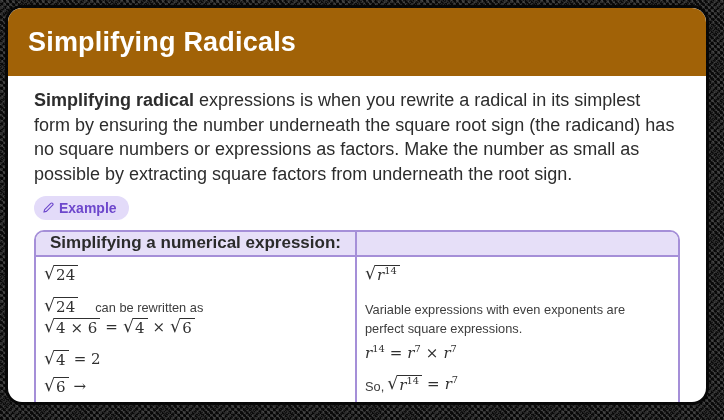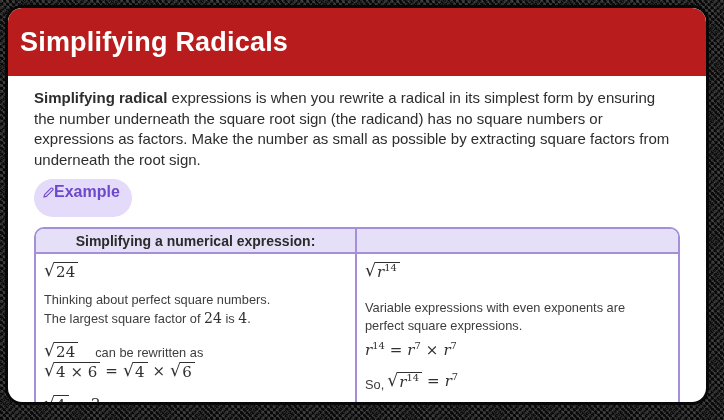--- a/index.html
+++ b/index.html
@@ -16,53 +16,53 @@
   }
 
   .card {
     position:absolute; left:8px; top:8px; width:698px; height:394px;
     background:#ffffff; border-radius:14px; overflow:hidden;
     box-shadow:0 0 0 3px rgba(5,5,5,0.9);
     font-family:"Liberation Sans", sans-serif;
   }
 
   .banner {
-    height:68px; background:#b91c1c; display:flex; align-items:center;
-    padding-left:12px; border-radius:14px 14px 0 0;
+    height:68px; background:#a16207; display:flex; align-items:center;
+    padding-left:20px; border-radius:14px 14px 0 0;
   }
   .banner h1 { color:#ffffff; font-size:27px; font-weight:bold; letter-spacing:0.2px; }
 
   .content { padding:0 26px; }
 
   .intro {
-    margin-top:12px; font-size:15px; line-height:1.37; color:#2d2d2d;
+    margin-top:12px; font-size:18px; line-height:1.37; color:#2d2d2d;
   }
   .intro b { font-weight:bold; }
 
   .pill {
-    margin-top:9px; display:inline-flex; align-items:center; 
+    margin-top:9px; display:inline-flex; align-items:center; gap:5px;
     background:#E3DBF9; color:#6D47CC; border:none;
-    border-radius:999px; padding:4px 12px 16px 9px;
+    border-radius:999px; padding:4px 12px 4px 9px;
     font-family:"Liberation Sans", sans-serif;
-    font-size:16px; font-weight:bold; cursor:pointer;
+    font-size:14px; font-weight:bold; cursor:pointer;
   }
   .pill svg { display:block; }
 
   .extable {
     margin-top:10px; height:216px;
     border:2px solid #A58FD8; border-radius:10px; overflow:hidden;
     display:flex; flex-direction:column; background:#fff;
   }
   .thead {
     display:grid; grid-template-columns:1fr 1fr;
     background:#E6DFF8; border-bottom:2px solid #A58FD8; flex:0 0 25px;
   }
   .th {
     display:flex; align-items:center; justify-content:center;
-    font-size:14px; font-weight:bold; color:#2b2b2b;
+    font-size:17px; font-weight:bold; color:#2b2b2b;
   }
   .th.left { border-right:2px solid #A58FD8; }
   .tbody { display:grid; grid-template-columns:1fr 1fr; flex:1 1 auto; }
   .cell { padding:6px 9px 4px 8px; position:relative; }
   .cell.left { border-right:2px solid #A58FD8; }
 
   
   .m { font-family:"DejaVu Serif", serif; font-size:15px; color:#303030; }
   .m .var { font-style:italic; }
   .m sup { font-size:0.66em; vertical-align:super; line-height:0; }
@@ -118,24 +118,20 @@
 
           <div class="cell left">
 
             <div class="m row-expr">
               <span class="sqrt">
                   <span class="sym">√</span>
                   <span class="rad">24</span>
                 </span>
             </div>
 
-            <div class="note row-note1">
-              <span>Thinking about perfect square numbers.</span><br>
-              <span>The largest square factor of </span><span class="mnum">24</span><span> is </span><span class="mnum">4</span><span>.</span>
-            </div>
 
             <div class="row-rw">
               <span class="m"><span class="sqrt">
                     <span class="sym">√</span>
                     <span class="rad">24</span>
                   </span></span>
               <span class="gap"></span>
               <span class="note" style="margin-top:2px;margin-left:12px;">can be rewritten as</span>
               <span class="gap"></span>
               <span class="m"><span class="sqrt">

